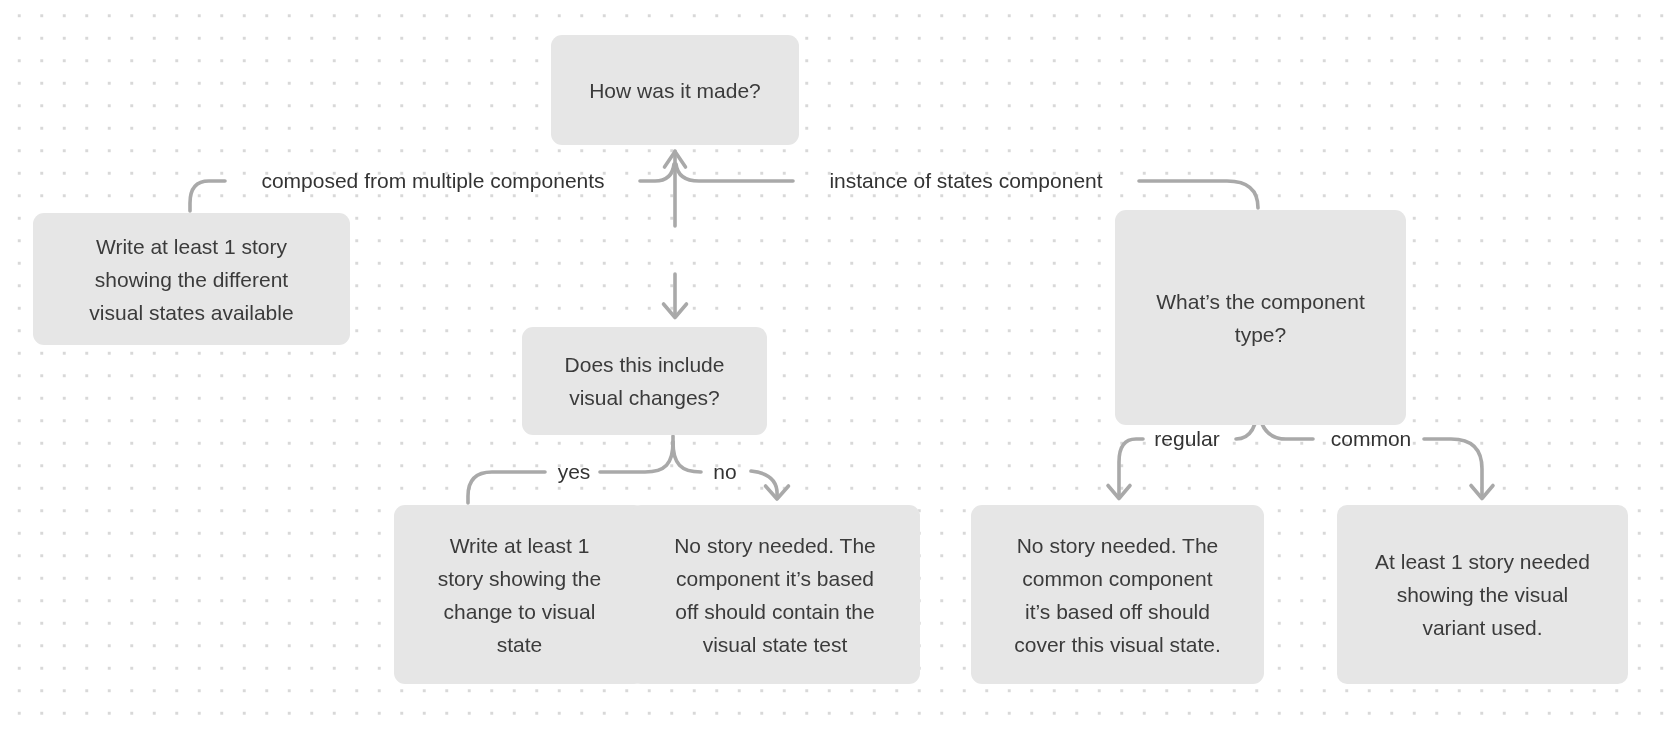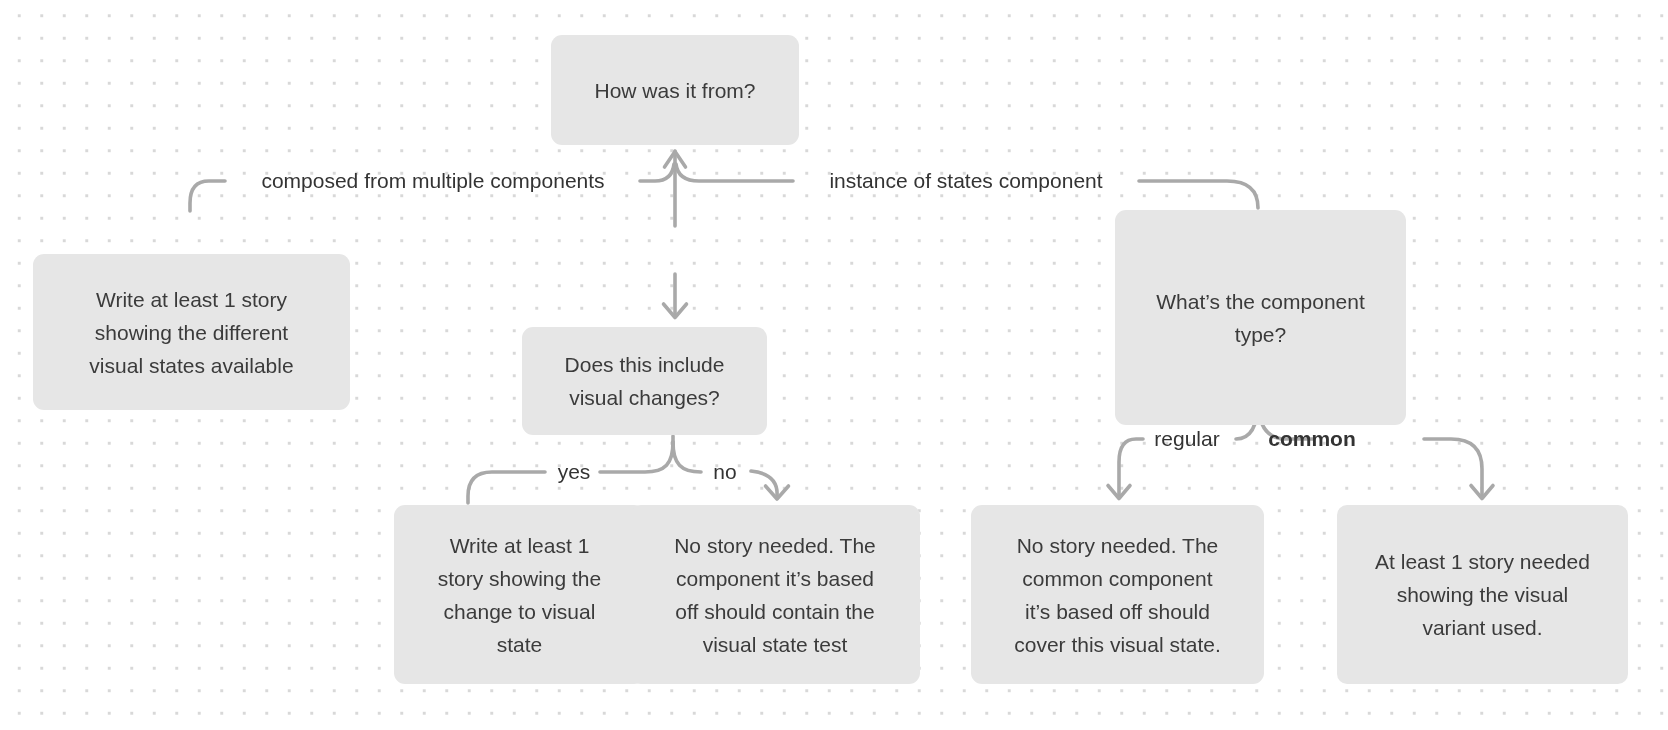--- a/index.html
+++ b/index.html
@@ -72,23 +72,23 @@
 
     <path d="M1258 394 L1258 406"></path>
     <path d="M1258 400 C1258 424 1252 439 1236 439"></path>
     <path d="M1258 400 C1258 424 1266 439 1286 439 L1313 439"></path>
     <path d="M1143 439 L1136 439 Q1119 439 1119 462 L1119 496"></path>
     <path d="M1108 485.5 L1119 498.5 L1130 485.5"></path>
     <path d="M1424 439 L1451 439 Q1482 439 1482 469 L1482 496"></path>
     <path d="M1471 485.5 L1482 498.5 L1493 485.5"></path>
   </svg>
 
-  <div class="node" style="left:551px;top:35px;width:248px;height:110px;">How was it from?</div>
+  <div class="node" style="left:551px;top:35px;width:248px;height:110px;">How was it made?</div>
 
-  <div class="node" style="left:33px;top:213px;width:317px;height:156px;margin-top:41px;">Write at least 1 story
+  <div class="node" style="left:33px;top:213px;width:317px;height:132px;">Write at least 1 story
 showing the different
 visual states available</div>
 
   <div class="node" style="left:522px;top:327px;width:245px;height:108px;">Does this include
 visual changes?</div>
 
   <div class="node" style="left:1115px;top:210px;width:291px;height:215px;">What’s the component
 type?</div>
 
   <div class="node" style="left:346px;top:505px;width:251px;height:179px;margin-left:48px;">Write at least 1
@@ -114,15 +114,15 @@
 
   <div class="edge-label" style="left:966px;top:181px;">instance of states component</div>
 
 
   <div class="edge-label" style="left:574px;top:472px;">yes</div>
 
   <div class="edge-label" style="left:725px;top:472px;">no</div>
 
   <div class="edge-label" style="left:1187px;top:439px;">regular</div>
 
-  <div class="edge-label" style="left:1312px;top:439px;font-weight:bold;">common</div>
+  <div class="edge-label" style="left:1371px;top:439px;">common</div>
 
 </div>
 
 </body></html>

